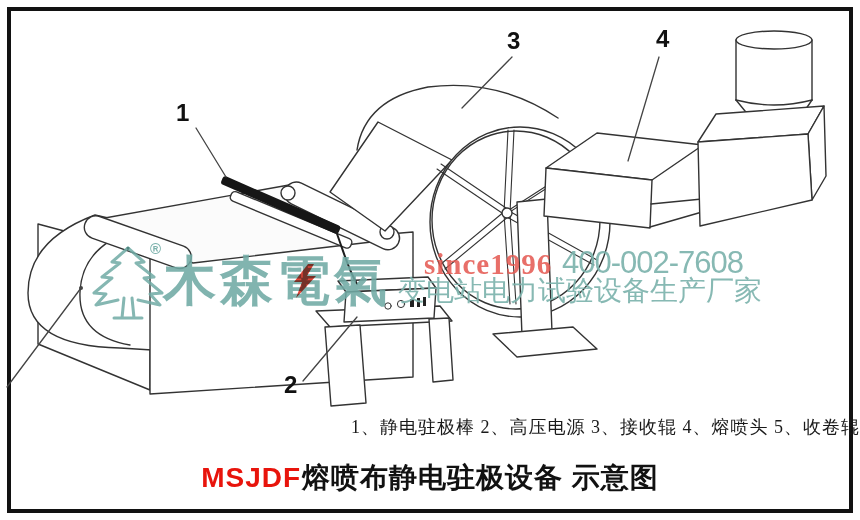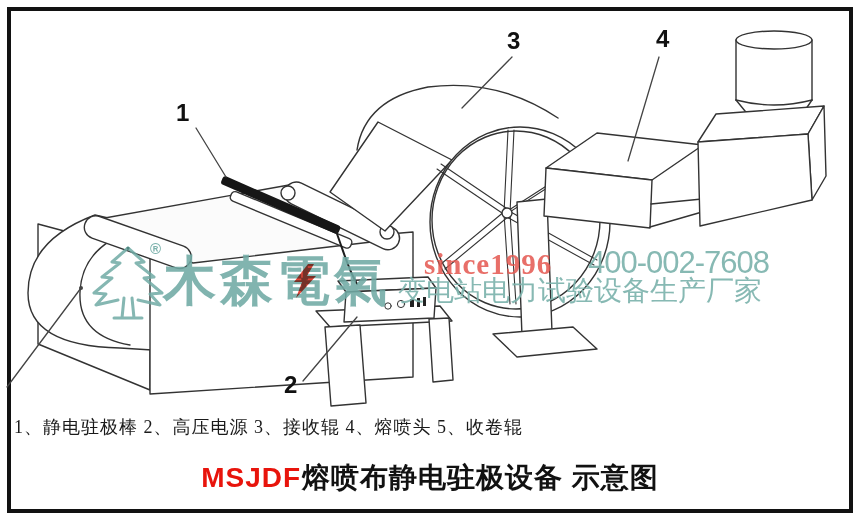--- a/index.html
+++ b/index.html
@@ -7,29 +7,29 @@
          font-family:"Liberation Sans","DejaVu Sans",sans-serif;}
   .frame{position:absolute;left:7px;top:7px;right:7px;bottom:7px;border:4px solid #121212;pointer-events:none;}
   .art{position:absolute;left:0;top:0;z-index:1;}
   
   .wm{position:absolute;left:0;top:0;width:860px;height:520px;z-index:2;pointer-events:none;}
   .wm *{position:absolute;line-height:1;mix-blend-mode:multiply;}
   .wm .brand{left:163px;top:254px;font-size:53px;font-weight:bold;letter-spacing:4px;color:#6faaa4;opacity:.88;}
   .wm .reg{left:150px;top:241px;font-size:15px;color:#6faaa4;opacity:.9;font-weight:bold;}
   .wm .since{left:404px;top:250px;font-size:29px;font-weight:bold;
              font-family:"Liberation Serif","DejaVu Serif",serif;color:#e4564e;opacity:.85;letter-spacing:1px;margin-left:20px;}
-  .wm .phone{left:588px;top:247px;font-size:31px;font-weight:400;letter-spacing:-1px;color:#7db3ad;opacity:.92;}
+  .wm .phone{left:562px;top:247px;font-size:31px;font-weight:400;letter-spacing:-1px;color:#7db3ad;opacity:.92;}
   .wm .tagline{left:398px;top:277px;font-size:28px;font-weight:500;color:#7db3ad;opacity:.92;letter-spacing:0px;text-align:center;}
   .wm svg{overflow:visible;}
   
   .callout{position:absolute;z-index:3;font-size:24px;font-weight:bold;color:#111;
            font-family:"Liberation Sans","DejaVu Sans",sans-serif;}
   .c1{left:176px;top:99px;} .c2{left:284px;top:371px;} .c3{left:507px;top:27px;} .c4{left:656px;top:25px;}
   
-  .legend{position:absolute;left:0;right:0;top:415px;z-index:3;text-align:left;text-indent:14px;
+  .legend{position:absolute;left:0;right:0;top:415px;z-index:3;text-align:right;text-indent:14px;
           font-size:18px;letter-spacing:1px;color:#1a1a1a;
           font-family:"Liberation Serif","DejaVu Serif",serif;}
   .titlebar{position:absolute;left:0;right:0;top:459px;z-index:3;text-align:center;
             font-size:28px;font-weight:800;letter-spacing:1px;color:#111;}
   .titlebar .model{color:#e8140c;margin-right:1px;}
 </style>
 </head>
 <body>
 
 <div class="stage">

